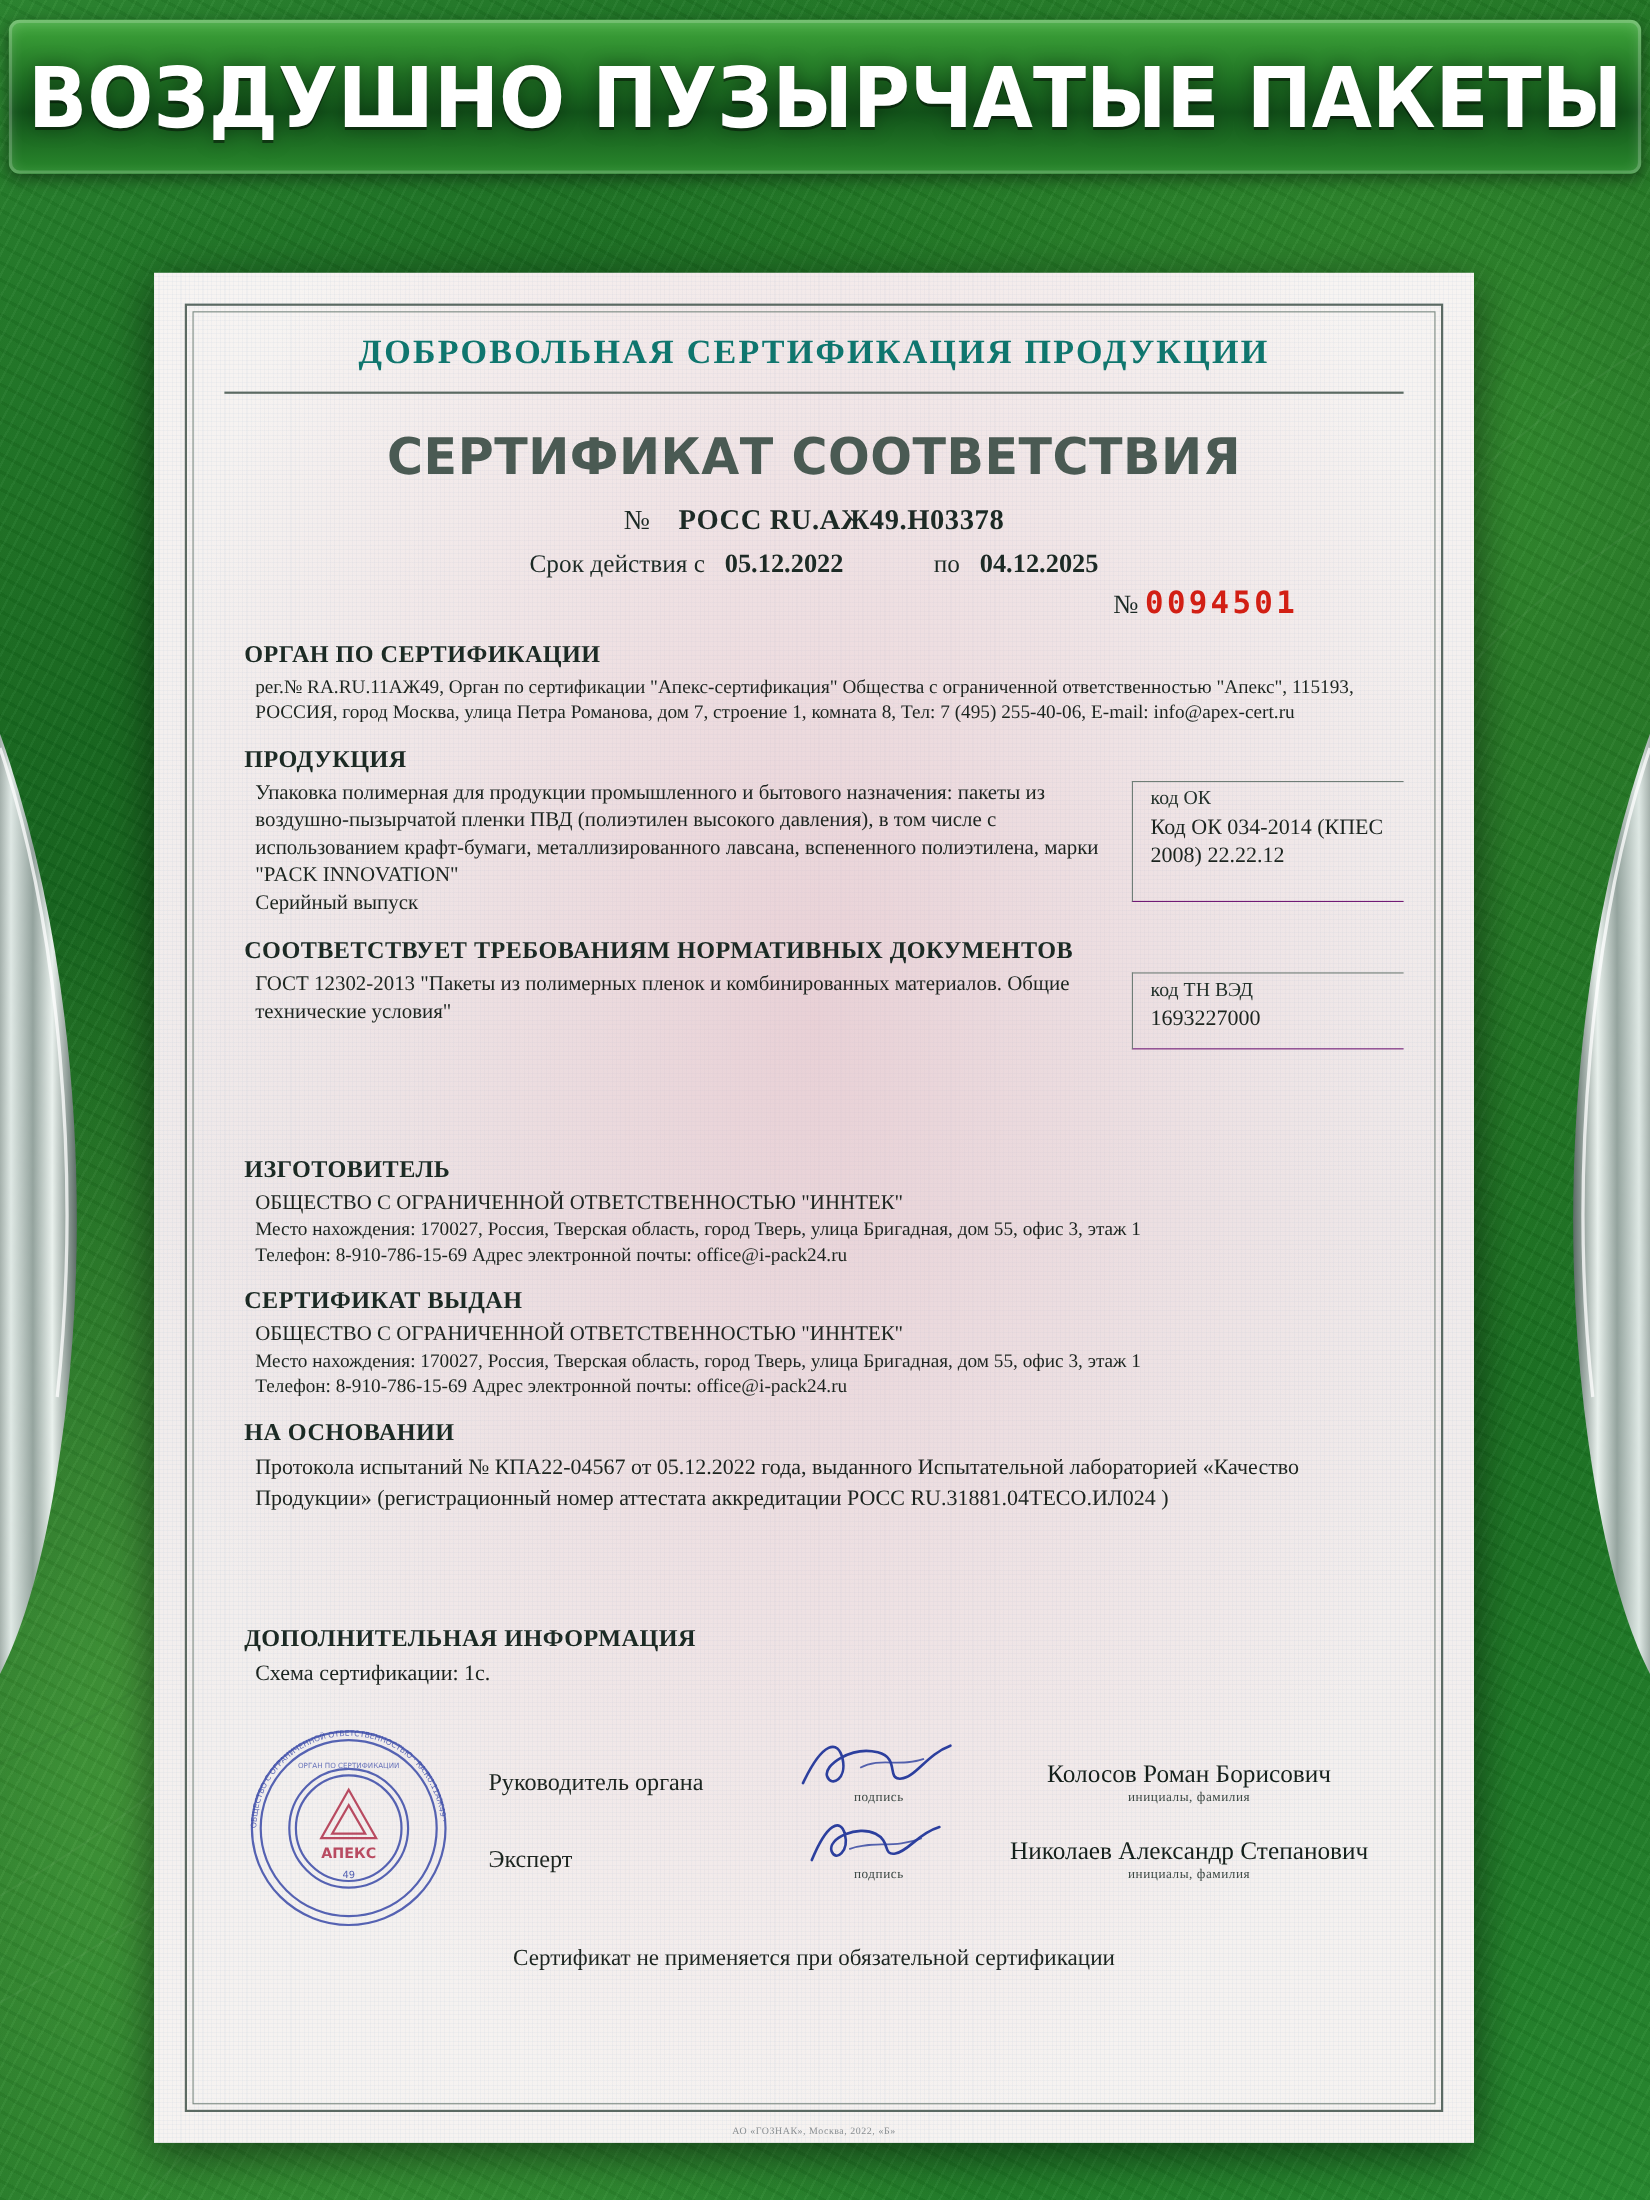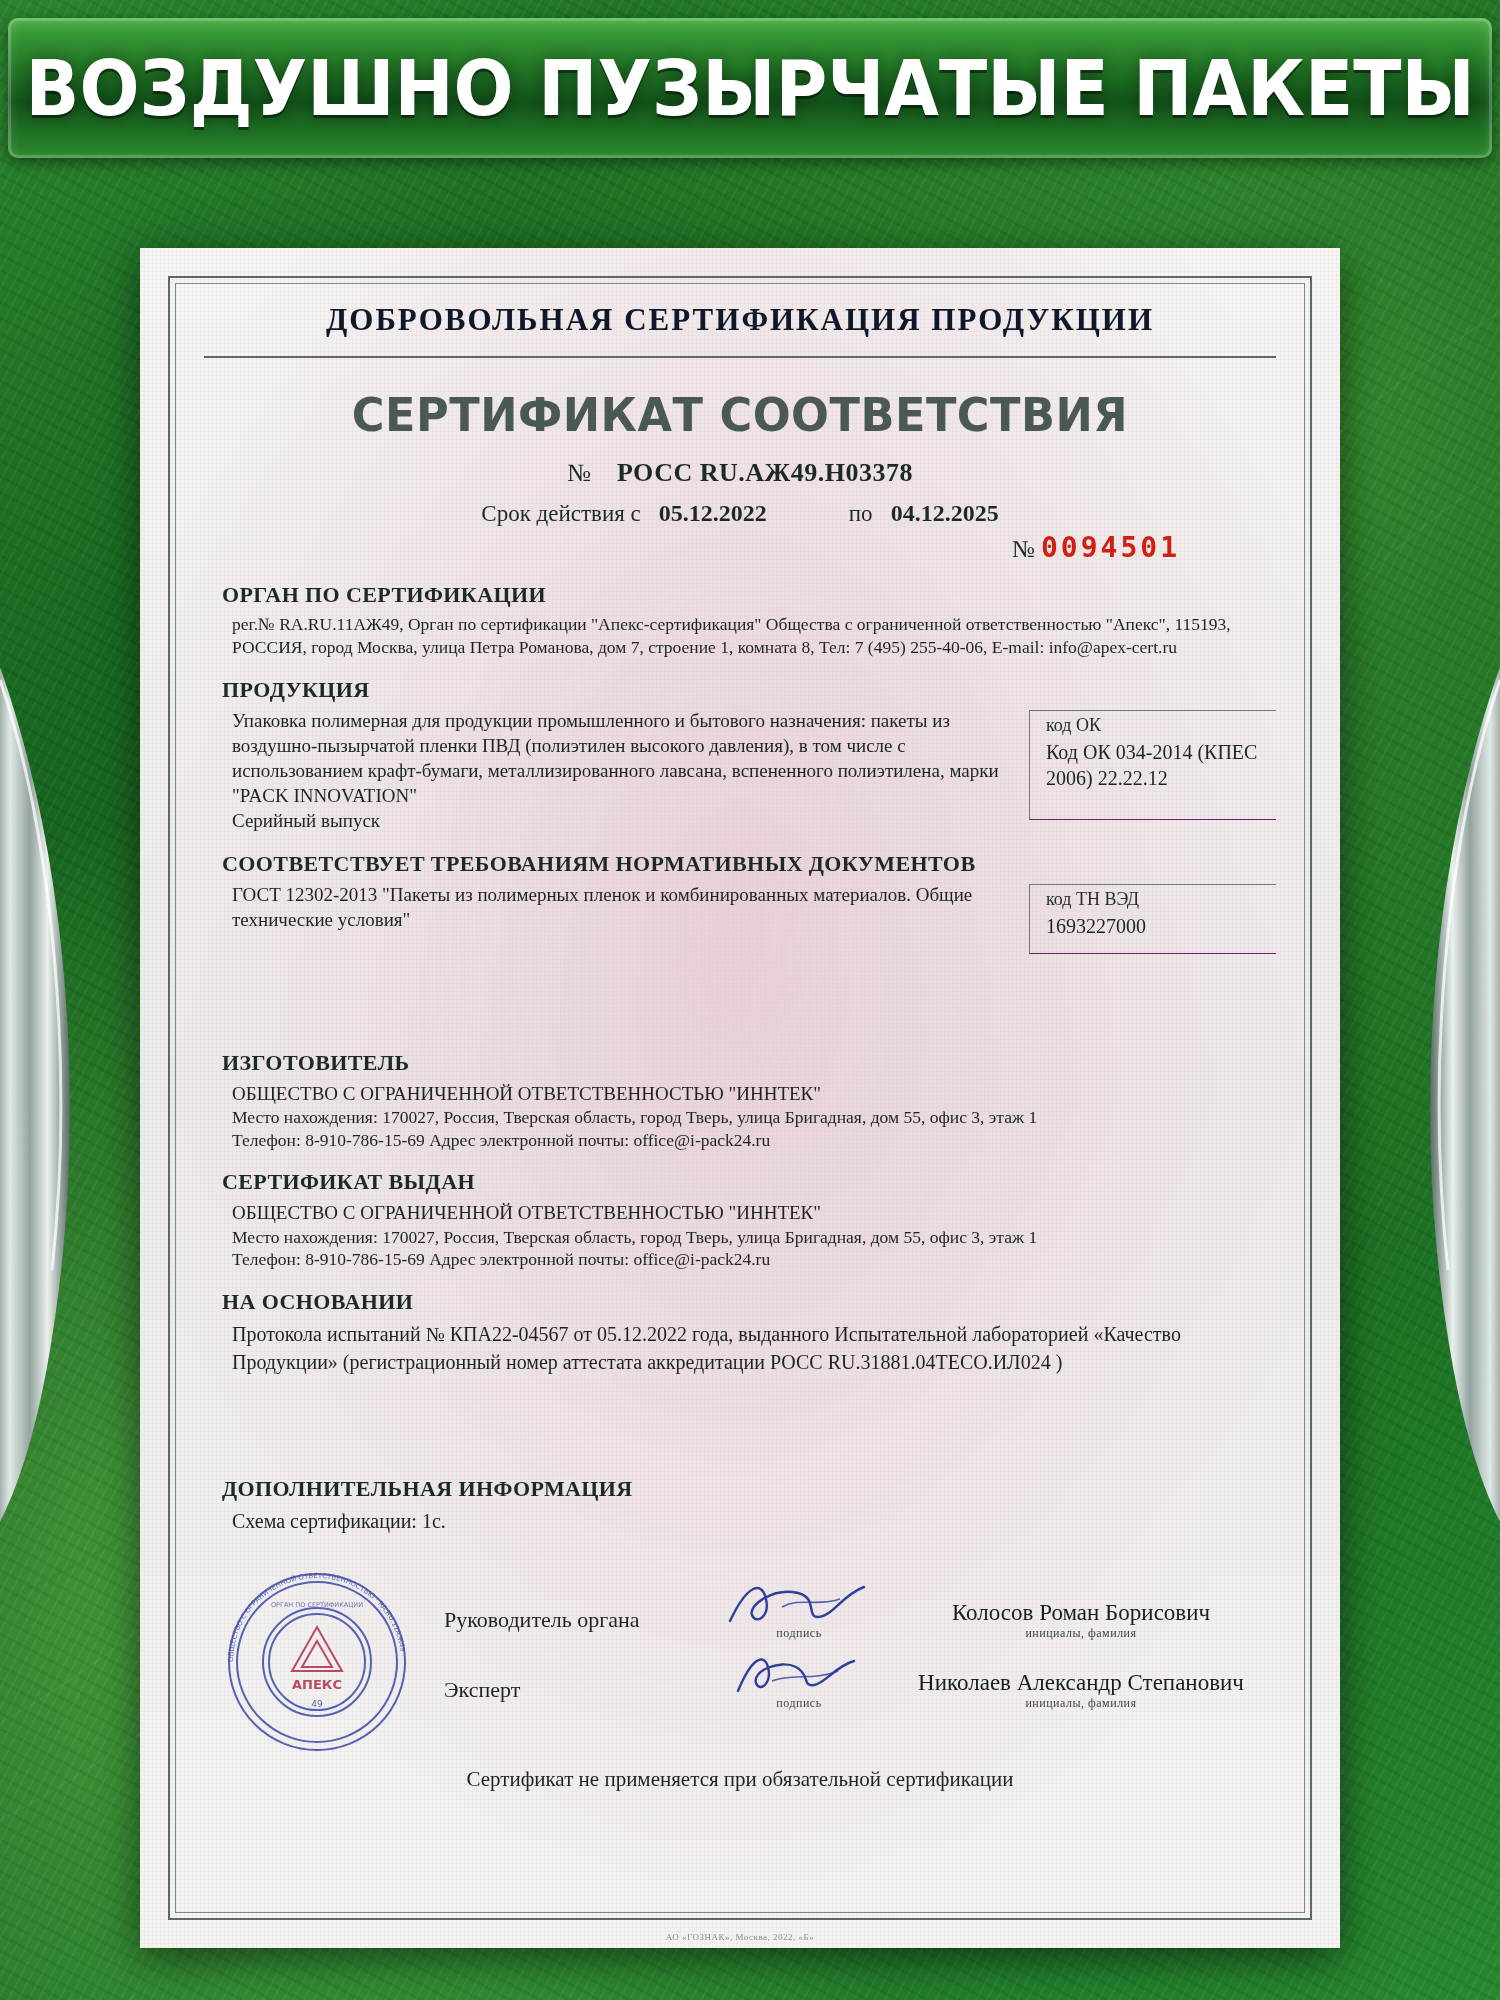--- a/index.html
+++ b/index.html
@@ -117,21 +117,21 @@
   }
 
   .pad { position: relative; padding: 0 34px; }
 
   .doc-head {
     text-align: center;
     font-family: "Liberation Serif", serif;
     font-size: 31px;
     font-weight: 700;
     letter-spacing: 2px;
-    color: #0f172a;
+    color: #0f766e;
     padding-top: 24px;
     padding-bottom: 18px;
   }
   .rule {
     border-top: 2px solid #5b6a63;
     margin: 0 0 0 0;
   }
 
   .cert-title {
     text-align: center;
@@ -375,21 +375,21 @@
       <div class="body-txt sm">рег.№ RA.RU.11АЖ49, Орган по сертификации "Апекс-сертификация" Общества с ограниченной ответственностью "Апекс", 115193, РОССИЯ, город Москва, улица Петра Романова, дом 7, строение 1, комната 8, Тел: 7 (495) 255-40-06, E-mail: info@apex-cert.ru</div>
 
       <div class="sect-h">ПРОДУКЦИЯ</div>
       <div class="two-col">
         <div class="left">
           <div class="body-txt">Упаковка полимерная для продукции промышленного и бытового назначения: пакеты из воздушно-пызырчатой пленки ПВД (полиэтилен высокого давления), в том числе с использованием крафт-бумаги, металлизированного лавсана, вспененного полиэтилена, марки "PACK INNOVATION"</div>
           <div class="body-txt">Серийный выпуск</div>
         </div>
         <div class="right">
           <div class="code-label">код ОК</div>
-          <div class="code-val">Код ОК 034-2014 (КПЕС 2006) 22.22.12</div>
+          <div class="code-val">Код ОК 034-2014 (КПЕС 2008) 22.22.12</div>
         </div>
       </div>
 
       <div class="sect-h">СООТВЕТСТВУЕТ ТРЕБОВАНИЯМ НОРМАТИВНЫХ ДОКУМЕНТОВ</div>
       <div class="two-col tnved">
         <div class="left">
           <div class="body-txt">ГОСТ 12302-2013 "Пакеты из полимерных пленок и комбинированных материалов. Общие технические условия"</div>
         </div>
         <div class="right">
           <div class="code-label">код ТН ВЭД</div>

